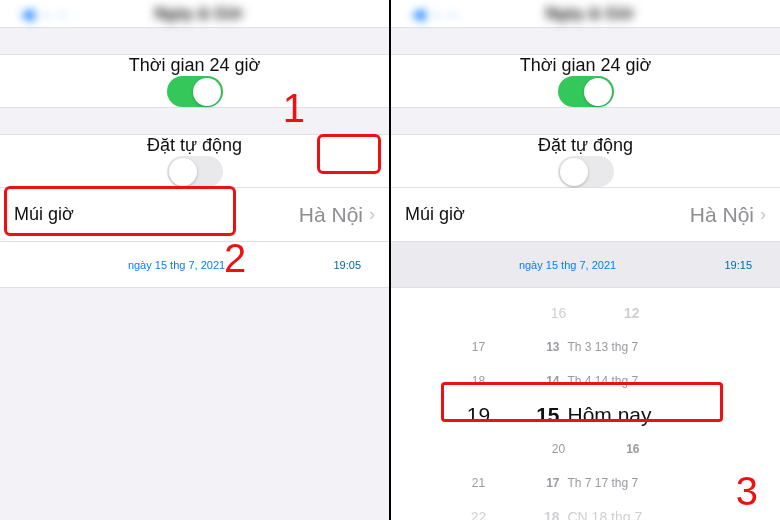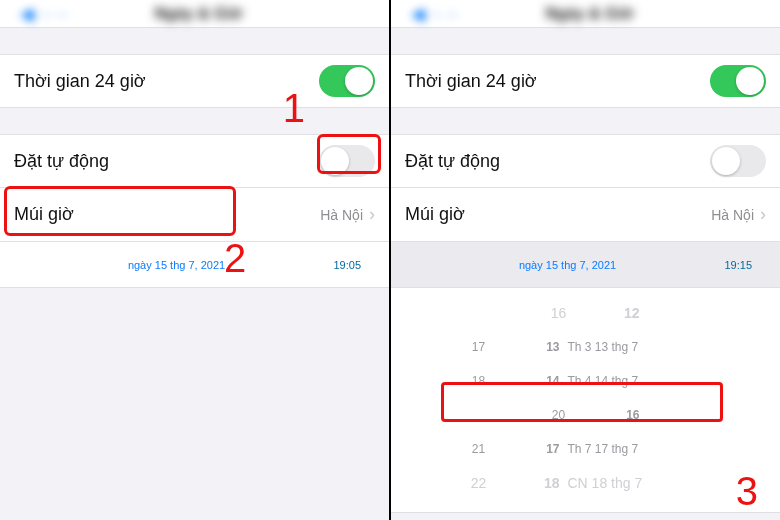--- a/index.html
+++ b/index.html
@@ -5,23 +5,23 @@
 * { margin: 0; padding: 0; box-sizing: border-box; font-family: -apple-system, "Helvetica Neue", Arial, sans-serif; }
 body { background: #fff; width: 780px; height: 520px; overflow: hidden; display: flex; }
 .pane { width: 50%; height: 100%; position: relative; background: #f2f2f7; }
 .divider { width: 2px; background: #000; height: 100%; }
 .header-blur { height: 28px; background: #fff; border-bottom: 1px solid #e0e0e4; }
 .blur-text { color: #0a7cff; font-size: 18px; filter: blur(4px); padding-left: 10px; }
 .blur-title { color: #222; font-weight: 600; filter: blur(5px); text-align: center; flex: 1; margin-left: -50px; }
 .header-row { display: flex; align-items: center; height: 28px; padding: 0 10px; }
 .spacer { height: 26px; }
 .row { background: #fff; border-bottom: 1px solid #e0e0e4; height: 54px; display: flex; align-items: center; padding: 0 14px; font-size: 18px; color: #111; position: relative; }
-.row.first { border-top: 1px solid #e0e0e4; }
+.row.first { border-top: 1px solid #e0e0e4; flex-direction: column; }
 .row .label { flex: 1; }
-.row .value { color: #8e8e93; font-size: 14px; margin-right: 6px; }
+.row .value { color: #8e8e93; font-size: 21px; margin-right: 6px; }
 .switch { width: 56px; height: 32px; border-radius: 16px; position: relative; }
 .switch.on { background: #34c759; }
 .switch.off { background: #e9e9eb; }
 .switch .knob { width: 28px; height: 28px; background: #fff; border-radius: 50%; position: absolute; top: 2px; box-shadow: 0 1px 3px rgba(0,0,0,.25); }
 .switch.on .knob { right: 2px; }
 .switch.off .knob { left: 2px; }
 .chev { color: #c7c7cc; font-size: 18px; }
 .date-row { background: #fff; height: 46px; display: flex; align-items: center; justify-content: space-between; padding: 0 28px; font-size: 11px; border-bottom: 1px solid #e0e0e4; }
 .date-row .date { color: #0a7cff; flex: 1; text-align: center; margin-left: 20px; }
 .date-row .time { color: #0369a1; width: 56px; text-align: right; }
@@ -128,20 +128,25 @@
       <div class="picker-row near">
         <span class="col-h">17</span>
         <span class="col-m">13</span>
         <span class="col-d">Th 3 13 thg 7</span>
       </div>
       <div class="picker-row near">
         <span class="col-h">18</span>
         <span class="col-m">14</span>
         <span class="col-d">Th 4 14 thg 7</span>
       </div>
+      <div class="picker-row selected">
+        <span class="col-h">19</span>
+        <span class="col-m">15</span>
+        <span class="col-d">Hôm nay</span>
+      </div>
       <div class="picker-row near">
         <span class="col-h">20</span>
         <span class="col-m">16</span>
       </div>
       <div class="picker-row near">
         <span class="col-h">21</span>
         <span class="col-m">17</span>
         <span class="col-d">Th 7 17 thg 7</span>
       </div>
       <div class="picker-row far">

